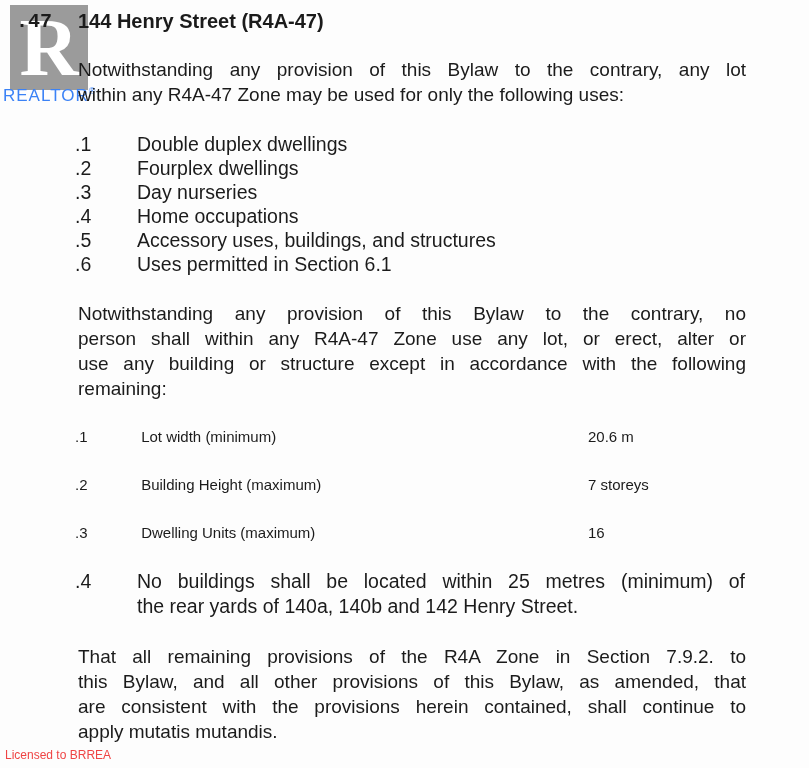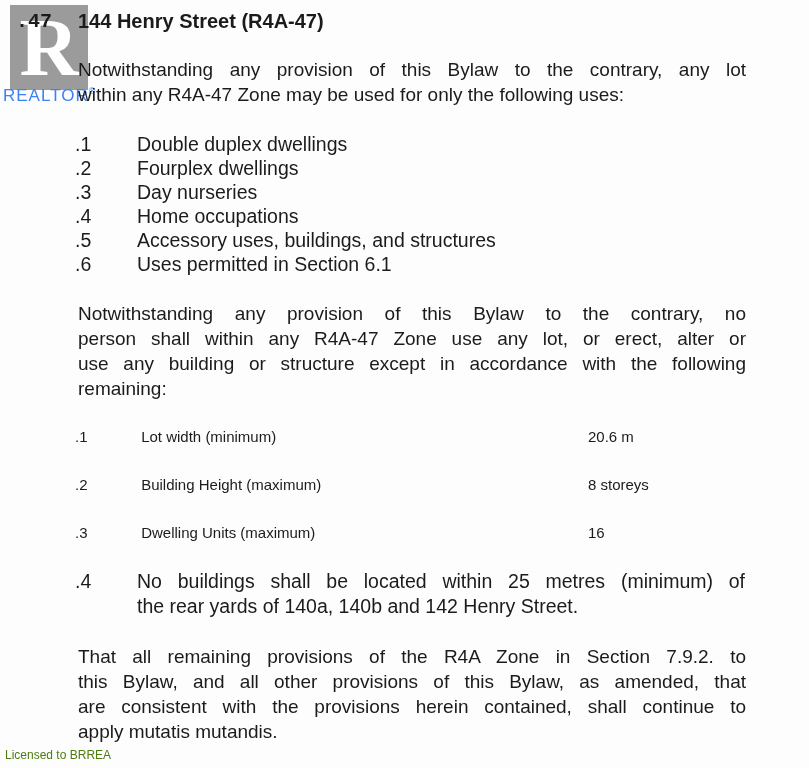--- a/index.html
+++ b/index.html
@@ -47,21 +47,21 @@
   .r1{top:424px;}.r2{top:472px;}.r3{top:520px;}
   .prov-num{display:inline-block;width:62px;}
   .prov-value{position:absolute;left:513px;top:0;white-space:nowrap;}
   
   .prov-note{position:absolute;left:75px;top:569px;width:671px;z-index:1;
     font-size:19.5px;line-height:25px;}
   .note-num{position:absolute;left:0;top:0;}
   .note-text{margin-left:62px;width:608px;}
   
   .license{position:absolute;left:5px;top:748px;z-index:1;
-    font-size:12px;color:#4d7c0f;}
+    font-size:12px;color:#ef4444;}
 </style>
 </head>
 <body>
 
 <div class="page">
 
   <div class="logo-square">
     <span class="logo-r">R</span>
   </div>
   <div class="wordmark"><span>REALTOR</span><span class="reg">®</span></div>
@@ -111,21 +111,21 @@
   </div>
 
   <div class="prov-row r1">
     <span class="prov-num">.1</span>
     <span>Lot width (minimum)</span>
     <span class="prov-value">20.6 m</span>
   </div>
   <div class="prov-row r2">
     <span class="prov-num">.2</span>
     <span>Building Height (maximum)</span>
-    <span class="prov-value">8 storeys</span>
+    <span class="prov-value">7 storeys</span>
   </div>
   <div class="prov-row r3">
     <span class="prov-num">.3</span>
     <span>Dwelling Units (maximum)</span>
     <span class="prov-value">16</span>
   </div>
 
   <div class="prov-note">
     <span class="note-num">.4</span>
     <div class="note-text">

